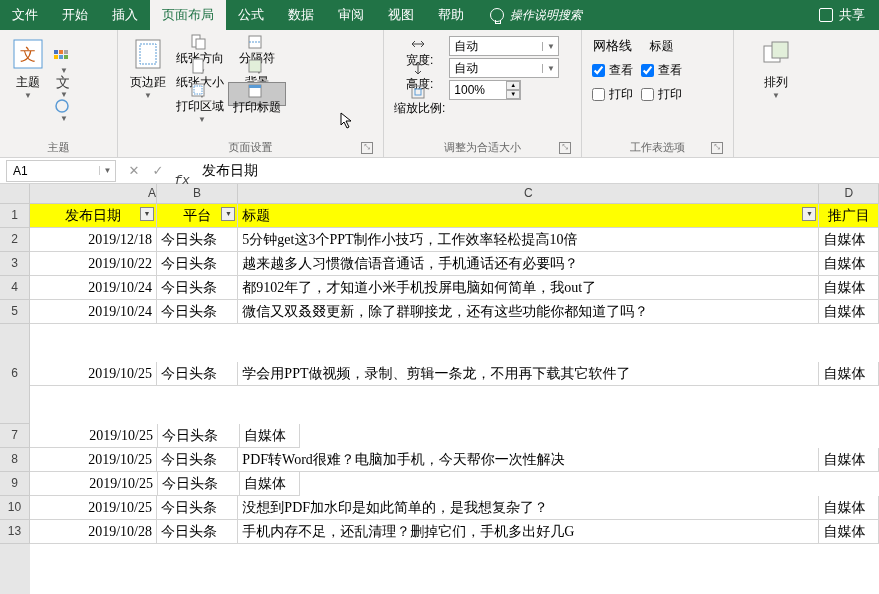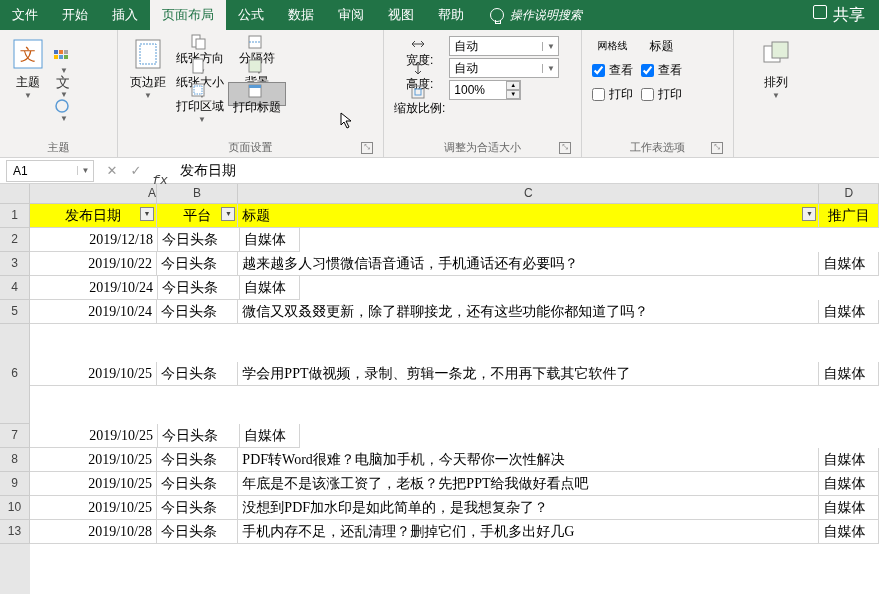--- a/index.html
+++ b/index.html
@@ -4,21 +4,21 @@
 <style>
 * { margin:0; padding:0; box-sizing:border-box; font-family:"Microsoft YaHei","SimSun",sans-serif; }
 body { width:879px; height:594px; background:#fff; overflow:hidden; font-size:13px; }
 .titlebar { height:30px; background:#217346; display:flex; align-items:center; color:#fff; }
 .tab { padding:0 12px; height:30px; line-height:30px; cursor:pointer; font-size:13px; }
 .tab.active { background:#f3f2f1; color:#217346; }
 .tell-me { display:flex; align-items:center; margin-left:14px; font-size:12px;font-style:italic; }
 .bulb { width:14px; height:14px; border:1px solid #fff; border-radius:50%; margin-right:6px; position:relative; }
 .bulb::after { content:""; position:absolute; bottom:-3px; left:4px; width:4px; height:3px; border:1px solid #fff; border-top:none; }
 .spacer { flex:1; }
-.share { display:flex; padding:0 14px; font-size:16px; }
+.share { display:flex; align-items:center; padding:0 14px; font-size:13px; }
 .share-icon { width:14px; height:14px; border:1px solid #fff; border-radius:2px; margin-right:6px; position:relative; }
 
 .ribbon { height:128px; background:#f3f2f1; border-bottom:1px solid #d4d4d4; display:flex; }
 .group { border-right:1px solid #d4d4d4; padding:4px 6px 0 6px; display:flex; flex-direction:column; position:relative; }
 .group-body { flex:1; display:flex; }
 .group-label { text-align:center; font-size:11px; color:#666; padding:2px 0; position:relative; }
 .launcher { position:absolute; right:4px; bottom:3px; width:12px; height:12px; border:1px solid #888; font-size:7px; text-align:center; line-height:8px; color:#666; }
 
 .big-btn { display:flex; flex-direction:column; align-items:center; padding:4px 6px; font-size:12px; }
 .big-icon { width:32px; height:32px; margin-bottom:4px; display:flex; align-items:center; justify-content:center; }
@@ -33,21 +33,21 @@
 .combo { height:20px; border:1px solid #ababab; background:#fff; display:flex; align-items:center; font-size:12px;gap:8px; }
 .combo span { flex:1; padding:0 4px; }
 .combo .caret { width:16px; text-align:center; border-left:1px solid #ababab; font-size:8px; color:#666; }
 .spin { width:14px; display:flex; flex-direction:column; }
 .spin div { height:9px; border:1px solid #ababab; font-size:6px; text-align:center; line-height:7px; background:#f0f0f0; }
 
 .chk { display:flex; align-items:center; font-size:12px; height:24px; padding:0 4px;justify-content:flex-end; }
 .chk input { margin-right:4px; }
 
 .formula-bar { height:26px; display:flex; align-items:center; border-bottom:1px solid #d4d4d4; background:#fff; }
-.name-box { width:88px; height:22px; border:1px solid #ccc; margin:0 6px; display:flex; align-items:center;gap:11px; }
+.name-box { width:110px; height:22px; border:1px solid #ccc; margin:0 6px; display:flex; align-items:center;gap:11px; }
 .name-box span { flex:1; padding:0 6px; font-size:12px; }
 .name-box .caret { width:16px; text-align:center; font-size:8px; color:#666; border-left:1px solid #ccc; }
 .fx-btn { width:24px; text-align:center; color:#999; font-size:13px; }
 .fx-btn.fx { font-style:italic; font-family:Liberation Mono, monospace; color:#444;margin-top:20px; }
 .fb-input { flex:1; padding:0 8px; font-size:14px; }
 
 .sheet { display:flex; height:410px; }
 .row-hdrs { width:30px; background:#e6e6e6; }
 .grid { flex:1; overflow:hidden; }
 
@@ -241,21 +241,21 @@
             </div>
           </div>
       </div>
     </div>
     <div class="group-label"><span>调整为合适大小</span><div class="launcher">⤡</div></div>
   </div>
 
   <div class="group" style="width:152px">
     <div class="group-body">
       <div class="col">
-        <div class="sm-row" style="justify-content:center;font-size:10px">网格线</div>
+        <div class="sm-row" style="justify-content:center;font-size:13px">网格线</div>
         <label class="chk">
             <input type="checkbox" checked="" style="">
             <span>查看</span>
           </label>
         <label class="chk">
             <input type="checkbox" style="">
             <span>打印</span>
           </label>
       </div>
       <div class="col">
@@ -332,31 +332,33 @@
     <div class="row hdr-row">
       <div class="cell cA"><span>发布日期</span><div class="filter">▼</div></div>
       <div class="cell cB"><span>平台</span><div class="filter">▼</div></div>
       <div class="cell cC" style="text-align:left"><span>标题</span><div class="filter">▼</div></div>
       <div class="cell cD"><span>推广目</span></div>
     </div>
     <div id="data-rows">
         <div class="row">
           <div class="cell cA">2019/12/18</div>
           <div class="cell cB">今日头条</div>
+          <div class="cell cC">5分钟get这3个PPT制作小技巧，工作效率轻松提高10倍</div>
           <div class="cell cD">自媒体</div>
         </div>
         <div class="row">
           <div class="cell cA">2019/10/22</div>
           <div class="cell cB">今日头条</div>
           <div class="cell cC">越来越多人习惯微信语音通话，手机通话还有必要吗？</div>
           <div class="cell cD">自媒体</div>
         </div>
         <div class="row">
           <div class="cell cA">2019/10/24</div>
           <div class="cell cB">今日头条</div>
+          <div class="cell cC">都9102年了，才知道小米手机投屏电脑如何简单，我out了</div>
           <div class="cell cD">自媒体</div>
         </div>
         <div class="row">
           <div class="cell cA">2019/10/24</div>
           <div class="cell cB">今日头条</div>
           <div class="cell cC">微信又双叒叕更新，除了群聊接龙，还有这些功能你都知道了吗？</div>
           <div class="cell cD">自媒体</div>
         </div>
         <div class="row tall">
           <div class="cell cA">2019/10/25</div>
@@ -371,21 +373,20 @@
         </div>
         <div class="row">
           <div class="cell cA">2019/10/25</div>
           <div class="cell cB">今日头条</div>
           <div class="cell cC">PDF转Word很难？电脑加手机，今天帮你一次性解决</div>
           <div class="cell cD">自媒体</div>
         </div>
         <div class="row">
           <div class="cell cA">2019/10/25</div>
           <div class="cell cB">今日头条</div>
-          <div class="cell cC">年底是不是该涨工资了，老板？先把PPT给我做好看点吧</div>
           <div class="cell cD">自媒体</div>
         </div>
         <div class="row">
           <div class="cell cA">2019/10/25</div>
           <div class="cell cB">今日头条</div>
           <div class="cell cC">没想到PDF加水印是如此简单的，是我想复杂了？</div>
           <div class="cell cD">自媒体</div>
         </div>
         <div class="row">
           <div class="cell cA">2019/10/28</div>

